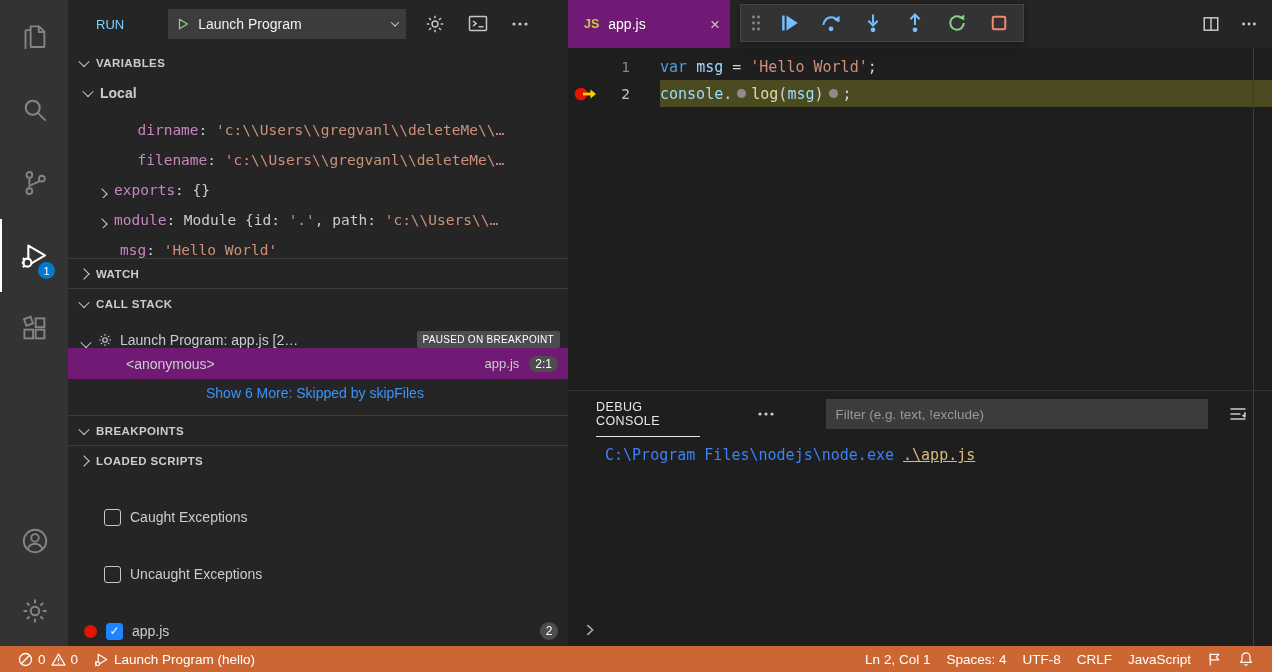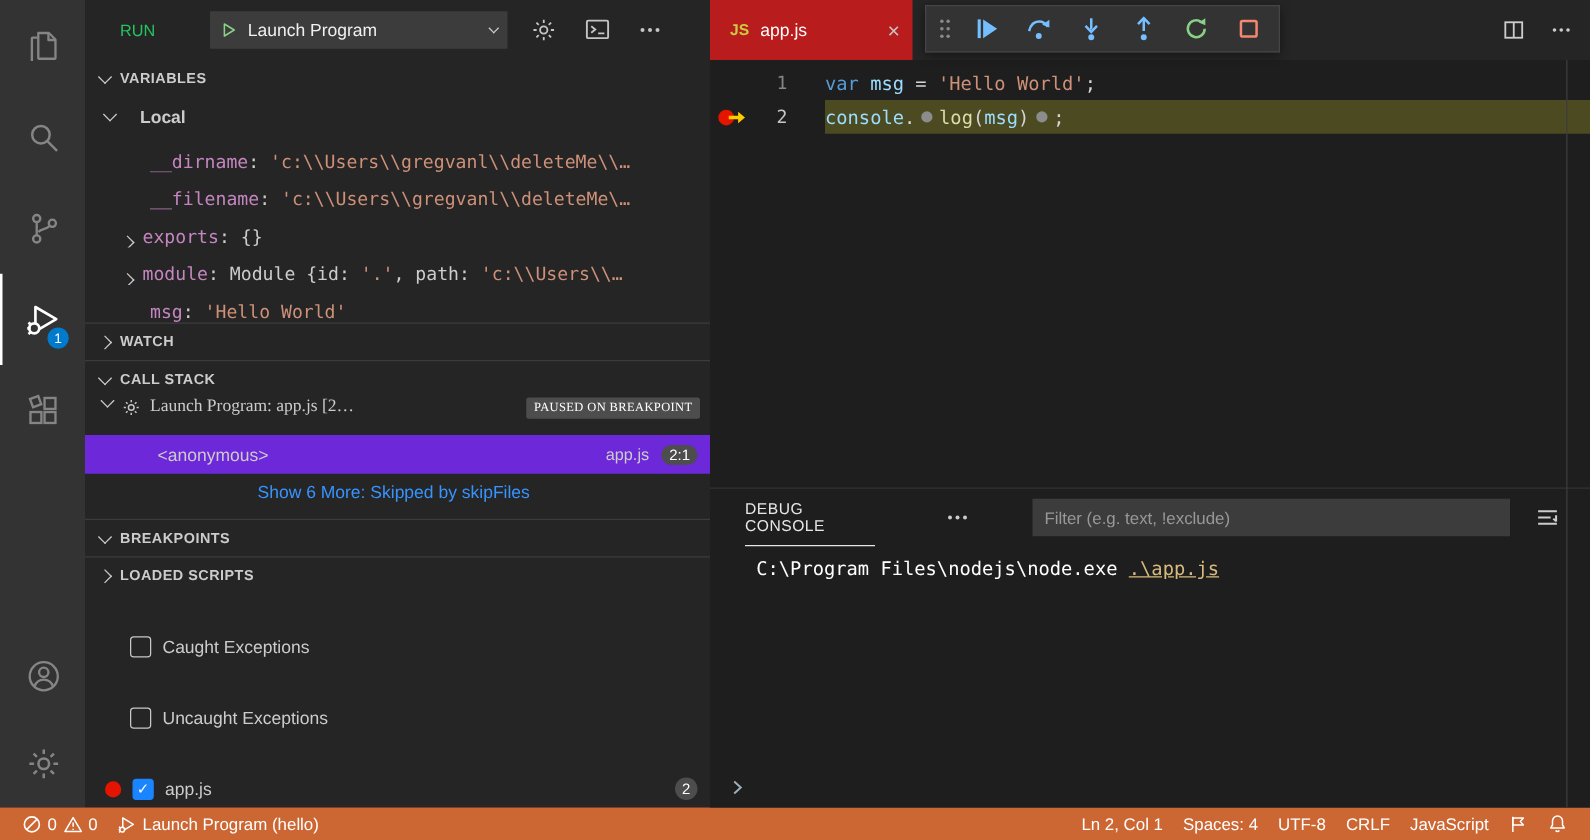--- a/index.html
+++ b/index.html
@@ -12,68 +12,68 @@
   .activitybar { width:68px; background:#333333; display:flex; flex-direction:column; justify-content:space-between; flex:none; }
   .ab-group { display:flex; flex-direction:column; }
   .ab-item { width:68px; height:73px; display:flex; align-items:center; justify-content:center; color:#858585; position:relative; cursor:pointer; border-left:2px solid transparent; }
   .ab-item.bottom { height:70px; }
   .ab-item.active { color:#ffffff; border-left:2px solid #ffffff; }
   .ab-badge { position:absolute; right:13px; bottom:13px; min-width:17px; height:17px; border-radius:50%; background:#007acc; color:#fff; font-size:11px; display:flex; align-items:center; justify-content:center; }
 
   
   .sidebar { width:500px; background:#252526; flex:none; display:flex; flex-direction:column; font-size:14px; }
   .sidebar-header { height:48px; flex:none; display:flex; align-items:center; padding:0 14px 0 28px; }
-  .run-title { font-size:13px; color:#22c55e; }
+  .run-title { font-size:13px; color:#7dd3fc; }
   .launch-select { margin-left:44px; width:238px; height:30px; background:#3c3c3c; display:flex; align-items:center; gap:8px; padding:12px 8px; color:#f0f0f0; font-size:14px; cursor:pointer; }
   .launch-select .lbl { flex:1; white-space:nowrap; overflow:hidden; }
   .hdr-icons { display:flex; align-items:center; gap:20px; margin-left:18px; color:#c5c5c5; }
   .hdr-icons > * { cursor:pointer; }
 
   .chev { width:8px; height:8px; border-right:1.6px solid #cccccc; border-bottom:1.6px solid #cccccc; display:inline-block; flex:none; }
   .chev.down { transform:rotate(45deg) translate(-1px,-1px); }
   .chev.right { transform:rotate(-45deg); }
   .chev.small { width:6px; height:6px; }
 
   .section-header { height:30px; flex:none; display:flex; align-items:center; gap:8px; padding-left:12px; font-size:11.5px; font-weight:bold; letter-spacing:.4px; color:#cccccc; border-top:1px solid #3c3c3c; cursor:pointer; }
   .section-header.first { border-top:none; }
 
-  .scope-row { height:30px; flex:none; display:flex; align-items:center; gap:20px; padding-left:16px; font-size:14px; font-weight:bold; cursor:pointer; }
+  .scope-row { height:30px; flex:none; display:flex; align-items:center; gap:8px; padding-left:16px; font-size:14px; font-weight:bold; cursor:pointer; }
 
   .var-row { height:30px; flex:none; display:flex; align-items:flex-end; white-space:pre; overflow:hidden; font-family:"DejaVu Sans Mono","Liberation Mono",monospace; font-size:14.5px; cursor:pointer; }
   .var-row .var-text { white-space:pre; }
   .var-row.leaf { padding-left:52px; }
   .var-row.expandable { padding-left:30px; gap:8px; }
   .tk-name { color:#c586c0; }
   .tk-str { color:#ce9178; }
   .tk-plain { color:#cccccc; }
 
-  .cs-session { height:30px; flex:none; display:flex; align-items:flex-start; gap:7px; padding:0 8px 0 14px; cursor:pointer;font-family:Liberation Serif, serif; }
+  .cs-session { height:30px; flex:none; display:flex; align-items:flex-end; gap:7px; padding:0 8px 0 14px; cursor:pointer; }
   .cs-session .txt { white-space:nowrap; overflow:hidden; max-width:230px; }
   .paused-badge { margin-left:auto; background:#4d4d4d; color:#ffffff; font-size:10px; letter-spacing:.3px; padding:3px 6px; border-radius:2px; flex:none; }
   .cs-body { position:relative; display:flex; flex-direction:column; flex:1; min-height:0; }
   .cs-body::before { content:""; position:absolute; left:24px; top:0; bottom:155px; width:1px; background:#404040; }
-  .cs-frame { height:31px; flex:none; display:flex; align-items:center; background:#6d28d9; padding:0 10px 0 58px; cursor:pointer; }
+  .cs-frame { height:31px; flex:none; display:flex; align-items:center; background:#701a75; padding:0 10px 0 58px; cursor:pointer; }
   .cs-frame .file { margin-left:auto; font-size:13px; color:#cccccc; }
   .loc-badge { background:#4d4d4d; color:#ffffff; font-size:12px; padding:1px 6px; border-radius:9px; margin-left:10px; }
   .cs-more { height:28px; flex:none; display:flex; align-items:center; padding-left:138px; font-size:14px; color:#3794ff; cursor:pointer; }
   .cs-spacer { flex:1; }
 
   .bp-row { height:30px; flex:none; display:flex; align-items:center; gap:9px; padding:0 10px 0 36px; cursor:pointer;margin-top:27px; }
   .bp-row.with-dot { padding-left:16px; }
   .checkbox { width:17px; height:17px; border:1.5px solid #c8c8c8; border-radius:3px; background:transparent; flex:none; }
   .checkbox.checked { background:#1a85ff; border-color:#1a85ff; color:#fff; display:flex; align-items:center; justify-content:center; font-size:12px; }
   .bp-dot { width:13px; height:13px; border-radius:50%; background:#e51400; flex:none; }
   .count-badge { margin-left:auto; background:#4d4d4d; color:#fff; font-size:12px; min-width:18px; height:18px; border-radius:9px; display:flex; align-items:center; justify-content:center; padding:0 5px; }
 
   
   .editor-area { flex:1; min-width:0; display:flex; flex-direction:column; position:relative; background:#1e1e1e; }
   .right-rule { position:absolute; top:48px; bottom:0; right:18px; width:1px; background:#3c3c3c; z-index:1; }
 
   .tabbar { height:48px; flex:none; background:#252526; display:flex; align-items:stretch; position:relative; }
-  .tab { width:162px; background:#b91c1c; display:flex; align-items:center; gap:9px; padding:0 10px 0 16px; font-size:14px; color:#ffffff; cursor:pointer; }
+  .tab { width:162px; background:#701a75; display:flex; align-items:center; gap:9px; padding:0 10px 0 16px; font-size:14px; color:#ffffff; cursor:pointer; }
   .js-badge { color:#cbcb41; font-weight:bold; font-size:12.5px; }
   .tab-close { margin-left:auto; color:#c5c5c5; font-size:17px; line-height:1; cursor:pointer; }
   .tab-actions { position:absolute; right:14px; top:0; height:48px; display:flex; align-items:center; gap:20px; color:#cccccc; }
   .tab-actions > * { cursor:pointer; }
 
   .debug-toolbar { position:absolute; left:172px; top:4px; height:38px; background:#333333; border:1px solid #454545; box-shadow:0 2px 8px rgba(0,0,0,.45); display:flex; align-items:center; padding:0 6px; gap:6px; z-index:6; }
   .dt-grip { width:18px; height:30px; display:flex; align-items:center; justify-content:center; cursor:grab; color:#8a8a8a; }
   .dt-btn { width:36px; height:30px; display:flex; align-items:center; justify-content:center; cursor:pointer; }
 
   .editor { height:342px; flex:none; padding-top:5px; font-family:"DejaVu Sans Mono","Liberation Mono",monospace; font-size:15px; position:relative; }
@@ -91,21 +91,21 @@
   .panel { flex:1; min-height:0; border-top:1px solid #333333; display:flex; flex-direction:column; }
   .panel-header { height:46px; flex:none; display:flex; align-items:center; padding:0 24px 0 28px;gap:20px; }
   .panel-tab { height:100%; display:flex; align-items:center; font-size:12.5px; letter-spacing:.4px; color:#e7e7e7; border-bottom:1px solid #e7e7e7; cursor:pointer; }
   .panel-dots { margin-left:36px; color:#cccccc; cursor:pointer; display:flex; }
   .filter-input { margin-left:30px; width:420px; height:30px; background:#3c3c3c; border:none; outline:none; color:#cccccc; font-size:13.5px; padding:0 10px; font-family:"Liberation Sans",sans-serif; }
   .filter-input::placeholder { color:#989898; }
   .panel-actions { margin-left:auto; display:flex; align-items:center; color:#cccccc; }
   .panel-actions > * { cursor:pointer; }
   .console-content { flex:1; padding:9px 0 0 37px; font-family:"DejaVu Sans Mono","Liberation Mono",monospace; font-size:15px; overflow:hidden; }
   .console-line { white-space:pre; }
-  .tk-out { color:#ffffff; }
+  .tk-out { color:#3b82f6; }
   .tk-link { color:#d7ba7d; text-decoration:underline; cursor:pointer; }
   .console-input { height:32px; flex:none; display:flex; align-items:center; padding-left:15px; }
 
   
   .statusbar { height:26px; flex:none; background:#cc6633; color:#ffffff; display:flex; align-items:center; font-size:13.5px; padding:0 10px; }
   .sb-item { display:flex; align-items:center; gap:5px; padding:0 8px; height:100%; cursor:pointer; white-space:nowrap; }
   .sb-right { margin-left:auto; display:flex; align-items:center; height:100%; }
   .sb-icon { display:flex; align-items:center; }
 </style>
 </head>

